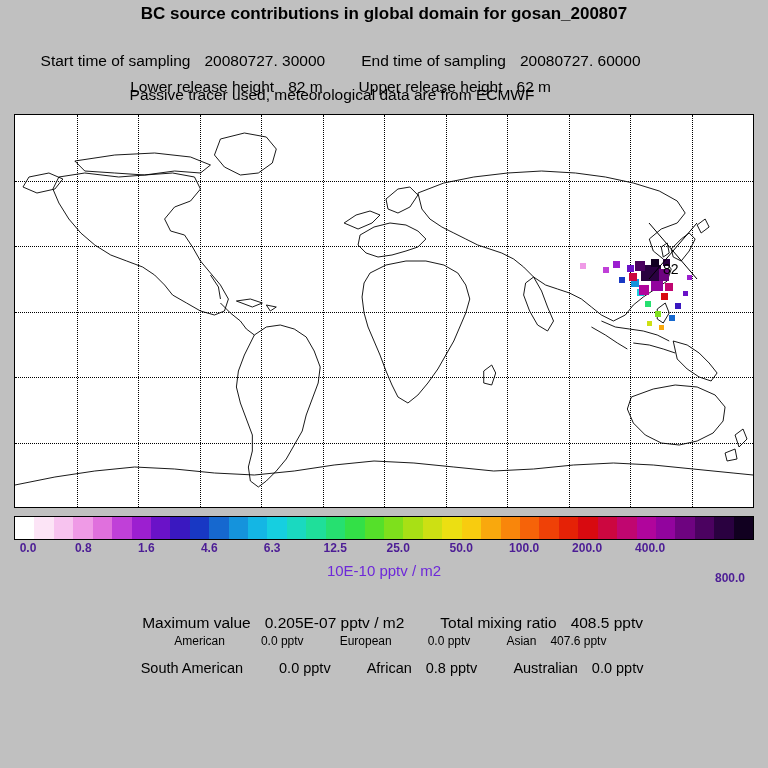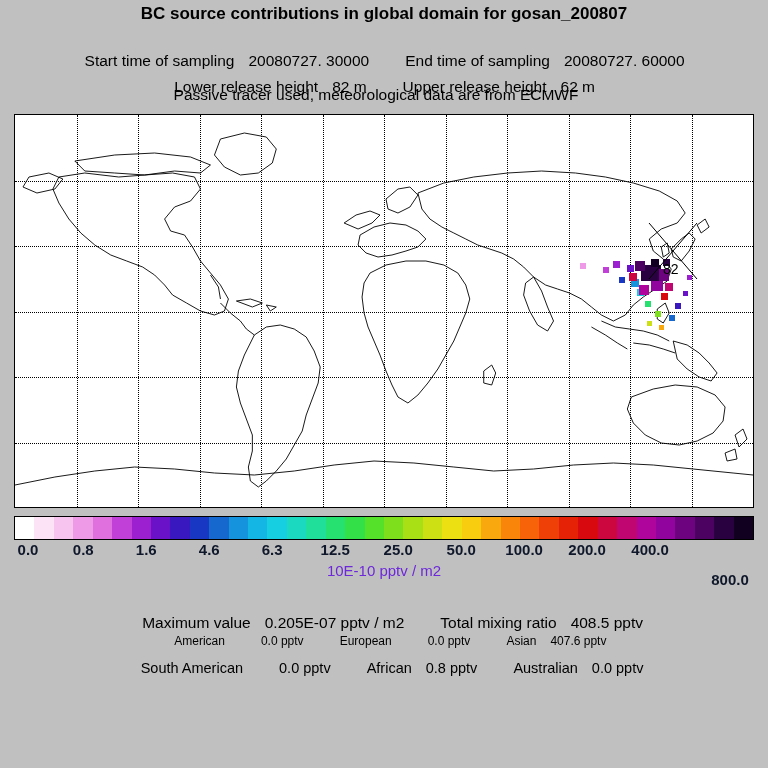--- a/index.html
+++ b/index.html
@@ -30,21 +30,20 @@
     color: #000;
     letter-spacing: 0px;
   }
   .hdr-line {
     position: absolute;
     width: 664px;
     text-align: center;
     font-size: 15.5px;
     color: #000;
     white-space: pre;
-    margin-left: 44px;
   }
   .hdr-line.l1 { top: 34px; }
   .hdr-line.l2 { top: 60px; }
   .hdr-line.l3 { top: 86px; }
 
   .gap-lg { display:inline-block; width: 36px; }
   .gap-md { display:inline-block; width: 14px; }
 
   
   .map-wrap {
@@ -101,22 +100,22 @@
     flex: 1 1 0;
     height: 100%;
   }
   .cbar-ticks {
     position: absolute;
     left: 0; top: 541px;
     width: 768px; height: 18px;
   }
   .cbar-tick {
     position: absolute;
-    font-size: 15px;
-    color: #0f172a;
+    font-size: 12px;
+    color: #4c1d95;
     font-weight: bold;
     transform: translateX(-50%);
     white-space: nowrap;
   }
   .cbar-unit {
     position: absolute;
     left: 0; top: 562px;
     width: 768px;
     text-align: center;
     font-size: 15px;

